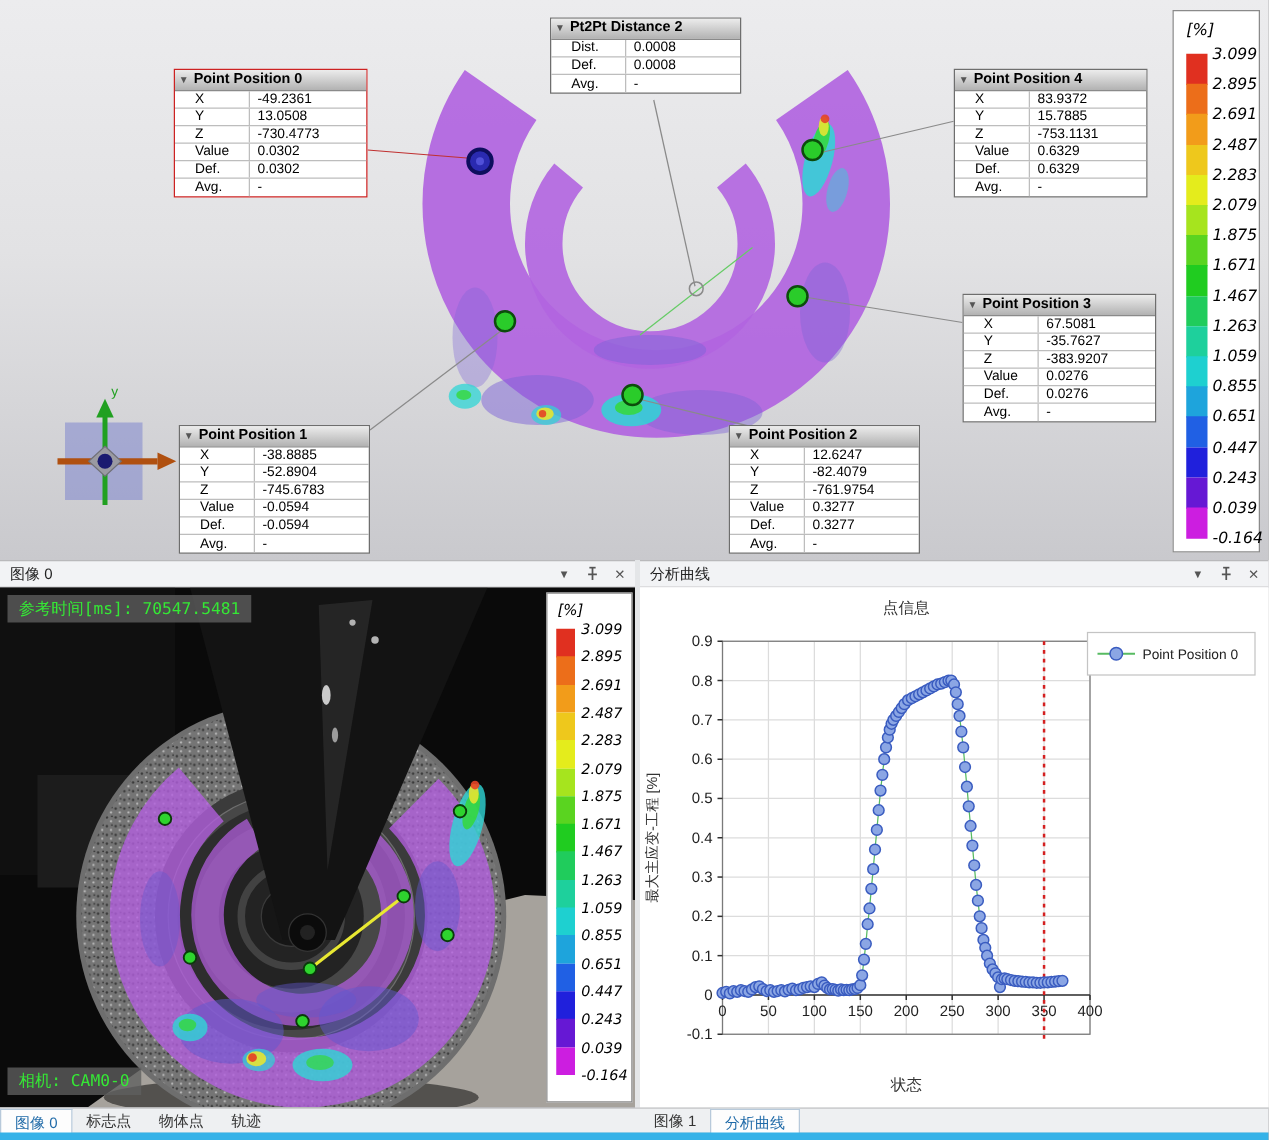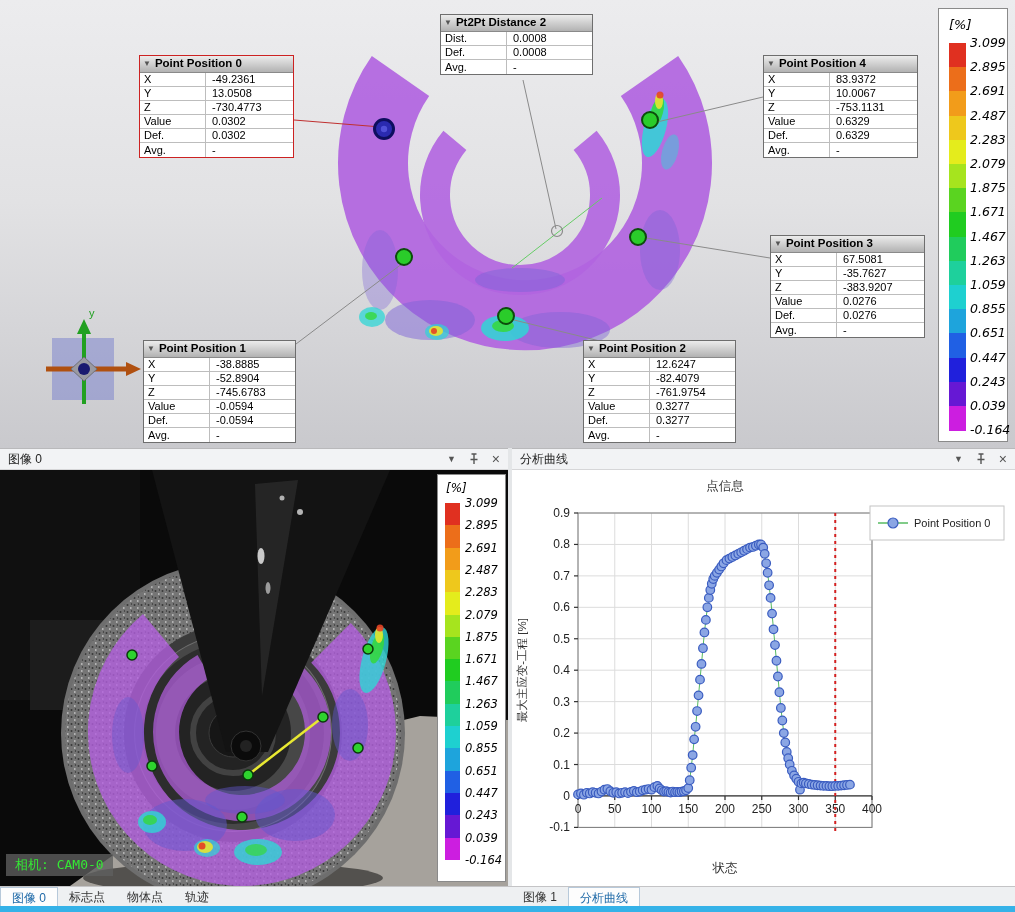--- a/index.html
+++ b/index.html
@@ -14,22 +14,22 @@
   
   .t3 { position:absolute; width:155px; background:#fff; border:1px solid #6e6e6e;
         font-size:11px; color:#000; line-height:1; }
   .t3.selected { border:1px solid #c22; }
   .t3-head { height:17px; display:flex; align-items:center;
              background:linear-gradient(#ececec,#b2b2b2); border-bottom:1px solid #8a8a8a;
              font-weight:bold; font-size:11.5px; }
   .t3-head .tri { font-size:8px; color:#555; margin:0 4px 0 3px; }
   .t3-row { display:flex; height:14px; align-items:center; border-bottom:1px solid #bdbdbd; }
   .t3-row:last-child { border-bottom:none; }
-  .t3-label { width:66px; padding-left:4px; border-right:1px solid #bdbdbd; height:100%;
-              display:flex; align-items:center; }
+  .t3-label { width:48px; padding-left:4px; border-right:1px solid #bdbdbd; height:100%;
+              display:flex; align-items:center;margin-left:12px; }
   .t3-value { padding-left:6px; }
 
   
   .colorbar { position:absolute; background:#fff; border:1px solid #8a8a8a; }
   .cb-unit { position:absolute; font-style:italic; font-family:"DejaVu Sans",sans-serif; }
   .cb-big .cb-unit { top:8px; left:10px; font-size:13px; }
   .cb-small .cb-unit { top:6px; left:8px; font-size:12px; }
   .cb-swatch { position:absolute; }
   .cb-label { position:absolute; font-style:italic; font-family:"DejaVu Sans",sans-serif; white-space:nowrap; }
   .cb-big .cb-label { font-size:12.5px; }
@@ -256,21 +256,21 @@
         <div class="t3-head">
           <span class="tri">▼</span>
           <span>Point Position 4</span>
         </div>
         <div class="t3-row">
           <span class="t3-label">X</span>
           <span class="t3-value">83.9372</span>
         </div>
         <div class="t3-row">
           <span class="t3-label">Y</span>
-          <span class="t3-value">10.0067</span>
+          <span class="t3-value">15.7885</span>
         </div>
         <div class="t3-row">
           <span class="t3-label">Z</span>
           <span class="t3-value">-753.1131</span>
         </div>
         <div class="t3-row">
           <span class="t3-label">Value</span>
           <span class="t3-value">0.6329</span>
         </div>
         <div class="t3-row">
@@ -416,20 +416,21 @@
             <line x1="248" y1="305" x2="323" y2="247" stroke="#e8e832" stroke-width="2.5"></line>
             <circle cx="132" cy="185" r="5" fill="#2ed32e" stroke="#0a3a0a" stroke-width="1.5"></circle>
             <circle cx="152" cy="296" r="5" fill="#2ed32e" stroke="#0a3a0a" stroke-width="1.5"></circle>
             <circle cx="242" cy="347" r="5" fill="#2ed32e" stroke="#0a3a0a" stroke-width="1.5"></circle>
             <circle cx="248" cy="305" r="5" fill="#2ed32e" stroke="#0a3a0a" stroke-width="1.5"></circle>
             <circle cx="323" cy="247" r="5" fill="#2ed32e" stroke="#0a3a0a" stroke-width="1.5"></circle>
             <circle cx="358" cy="278" r="5" fill="#2ed32e" stroke="#0a3a0a" stroke-width="1.5"></circle>
             <circle cx="368" cy="179" r="5" fill="#2ed32e" stroke="#0a3a0a" stroke-width="1.5"></circle>
           </g>
         </svg>
+        <div class="overlay ref-time">参考时间[ms]: 70547.5481</div>
         <div class="overlay cam">相机: CAM0-0</div>
         <div class="colorbar cb-small" style="left:437px;top:4px;width:69px;height:408px">
             <div class="cb-unit">[%]</div>
             <div class="cb-swatch" style="left: 7px; top: 28px; width: 15px; height: 22.9px; background: rgb(224, 48, 32);"></div>
             <div class="cb-swatch" style="left: 7px; top: 50.3px; width: 15px; height: 22.9px; background: rgb(236, 110, 26);"></div>
             <div class="cb-swatch" style="left: 7px; top: 72.6px; width: 15px; height: 22.9px; background: rgb(242, 156, 26);"></div>
             <div class="cb-swatch" style="left: 7px; top: 94.9px; width: 15px; height: 22.9px; background: rgb(238, 200, 28);"></div>
             <div class="cb-swatch" style="left: 7px; top: 117.2px; width: 15px; height: 22.9px; background: rgb(228, 236, 28);"></div>
             <div class="cb-swatch" style="left: 7px; top: 139.5px; width: 15px; height: 22.9px; background: rgb(166, 228, 30);"></div>
             <div class="cb-swatch" style="left: 7px; top: 161.8px; width: 15px; height: 22.9px; background: rgb(90, 212, 32);"></div>

